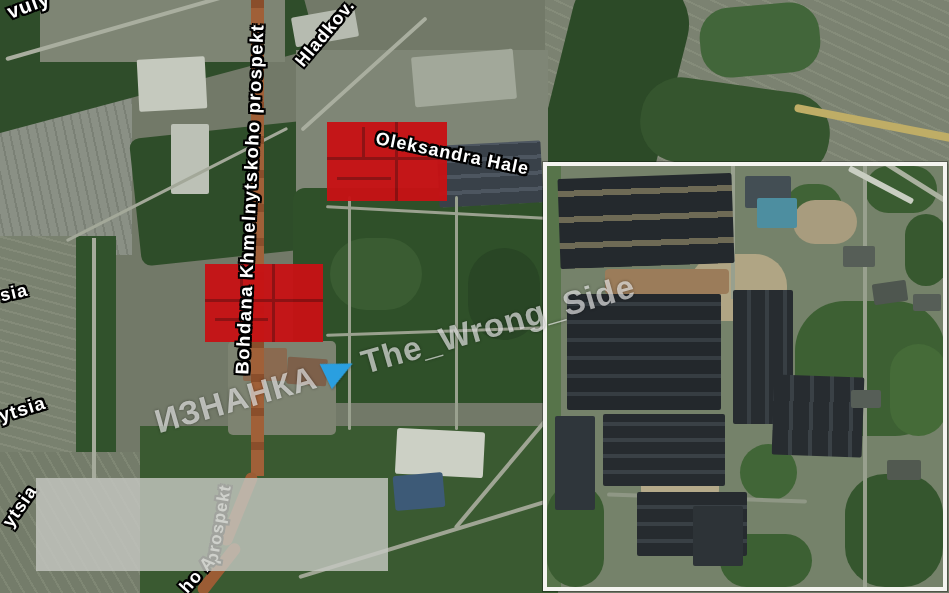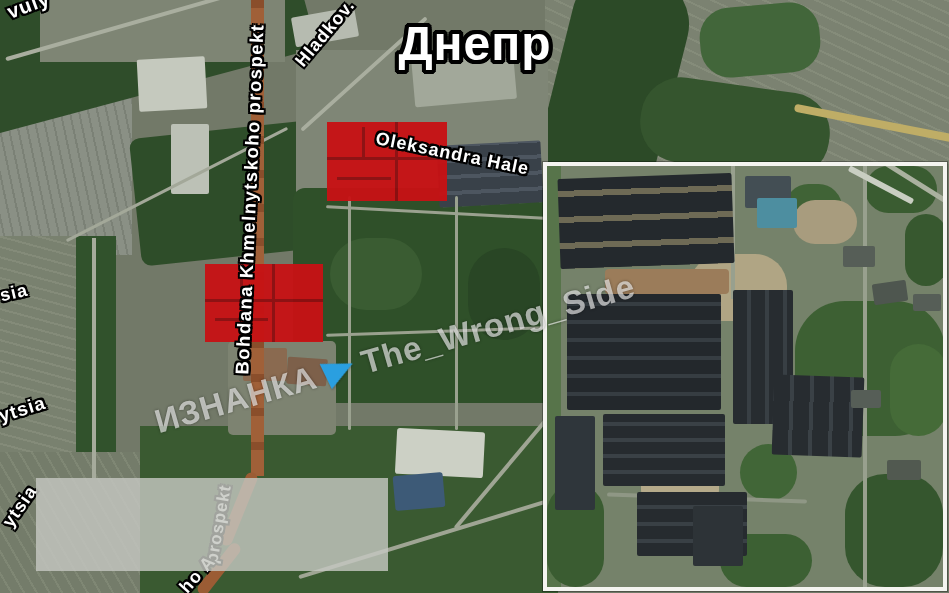--- a/index.html
+++ b/index.html
@@ -142,21 +142,20 @@
   <div class="street st-vuly">vuly</div>
   <div class="street st-hladkov">Hladkov.</div>
   <div class="street st-bohdana">Bohdana Khmelnytskoho prospekt</div>
   <div class="street st-oleksandra">Oleksandra Hale</div>
   <div class="street st-sia">sia</div>
   <div class="street st-ytsia-mid">ytsia</div>
   <div class="street st-ytsia-low">ytsia</div>
   <div class="street st-frag1">prospekt</div>
   <div class="street st-frag2">ho A</div>
 
-  <div class="city-title">Днепр</div>
 
   <div class="callout">
   </div>
 
   <div class="inset">
     <div class="inset-content" id="inset-terrain">
         <div class="patch" style="left: 0px; top: 0px; width: 14px; height: 421px; transform: rotate(0deg); border-radius: 0px; background: rgb(87, 116, 74);"></div>
         <div class="patch" style="left: 248px; top: 135px; width: 150px; height: 135px; transform: rotate(0deg); border-radius: 50px; background: rgb(61, 96, 51);"></div>
         <div class="patch" style="left: 298px; top: 308px; width: 98px; height: 113px; transform: rotate(0deg); border-radius: 40px; background: rgb(53, 86, 46);"></div>
         <div class="patch" style="left: 343px; top: 178px; width: 57px; height: 92px; transform: rotate(0deg); border-radius: 45px; background: rgb(69, 107, 56);"></div>

